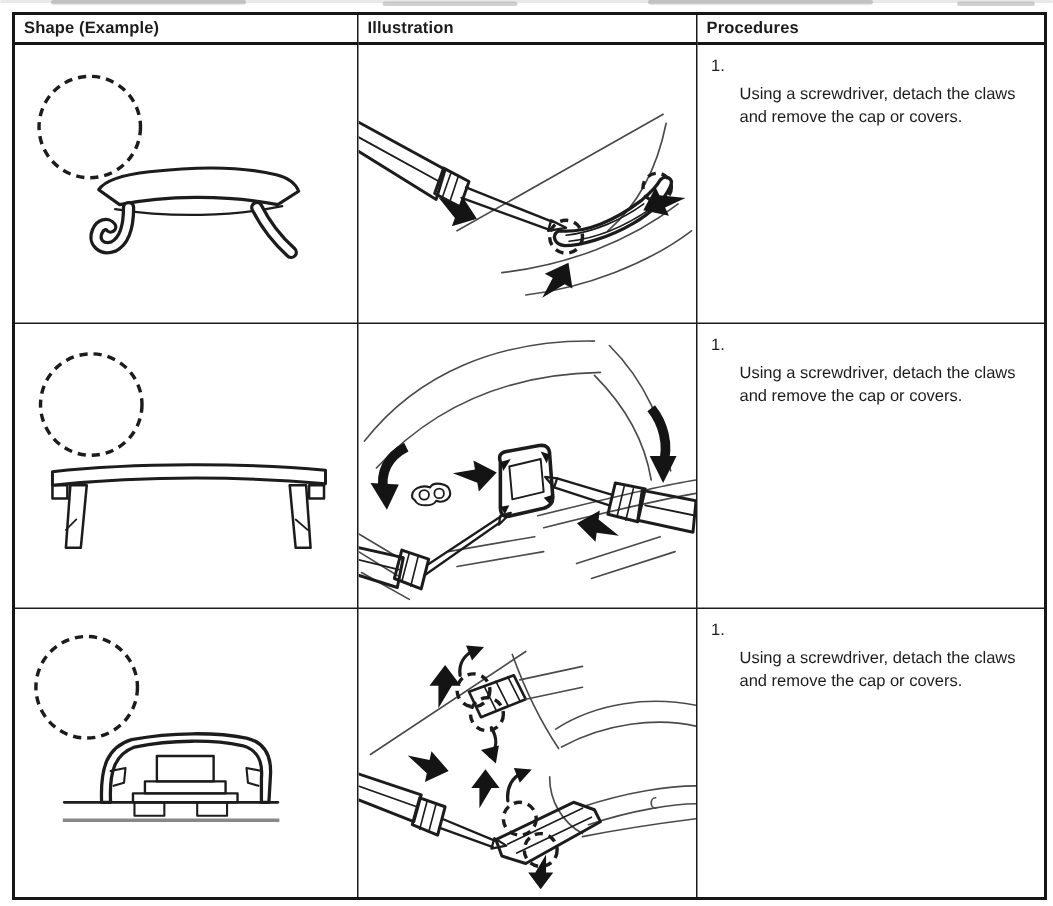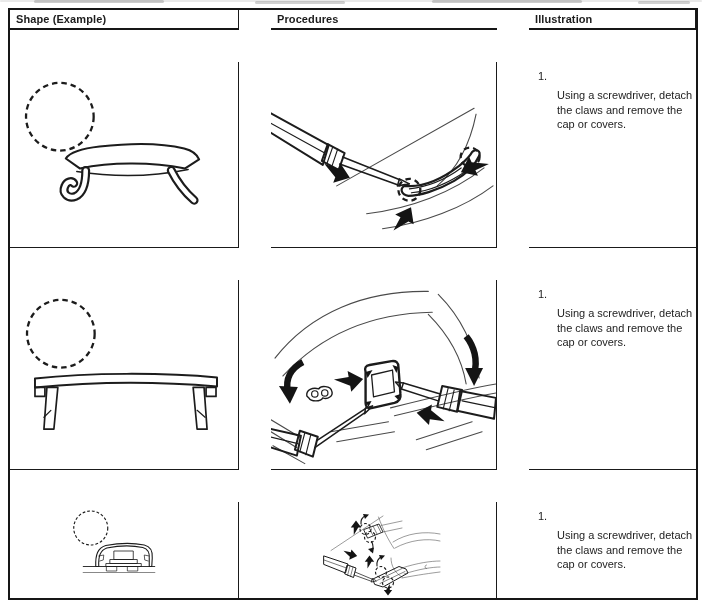--- a/index.html
+++ b/index.html
@@ -11,21 +11,20 @@
   }
   .page{position:absolute;inset:0;}
   .smudge{position:absolute;background:#9a9a9a;border-radius:2px;pointer-events:none;}
   .tbl{
     position:absolute;left:8px;top:8px;width:686px;height:588px;
     border:2px solid #161616;
     display:grid;
     grid-template-columns:229px 226px 1fr;
     grid-template-rows:20px 186px 190px 1fr;
     background:#fff;
-    gap:32px;
   }
   .cell{border-right:1.3px solid #1a1a1a;border-bottom:1.3px solid #1a1a1a;position:relative;overflow:hidden;}
   .cell.last-col{border-right:none;}
   .cell.last-row{border-bottom:none;}
   .hdr{
     font-size:11px;font-weight:bold;line-height:18px;
     padding-left:6px;border-bottom:2px solid #161616;
     letter-spacing:.1px;
   }
   .draw{display:block;width:100%;height:100%;}
@@ -49,22 +48,22 @@
   <div class="smudge" style="left:432px;top:0;width:150px;height:3px;opacity:.5;"></div>
   <div class="smudge" style="left:638px;top:1px;width:52px;height:3px;opacity:.45;"></div>
   <div class="smudge" style="left:500px;top:27px;width:120px;height:2px;opacity:.4;"></div>
   <div class="smudge" style="left:378px;top:212px;width:118px;height:3px;opacity:.5;"></div>
   <div class="smudge" style="left:60px;top:597px;width:250px;height:3px;opacity:.3;"></div>
   <div class="smudge" style="left:400px;top:597px;width:280px;height:3px;opacity:.3;"></div>
 
   <div class="tbl">
 
     <div class="cell hdr"><span>Shape (Example)</span></div>
+    <div class="cell hdr"><span>Illustration</span></div>
     <div class="cell hdr last-col"><span>Procedures</span></div>
-    <div class="cell hdr"><span>Illustration</span></div>
 
     <div class="cell">
       <svg class="draw" viewBox="0 0 229 186">
         <circle class="dash" cx="50" cy="55" r="34" stroke-dasharray="7,5.5"></circle>
 
         <path class="ink" stroke-width="2.1" fill="#fff" d="M56,97 C60,91 72,87 90,85 C125,81 155,82 175,87 C183,89 188,93 190,98 L176,107 C140,100 100,101 70,107 Z"></path>
         <path class="ink" stroke-width="1.5" d="M67,110 C105,116 145,115 179,108"></path>
 
         <path class="ink" stroke-width="9" d="M76,109 C76,121 74,131 66,135 C58,138 52,132 55,125 C57,120 62,119 64,122"></path>
         <path d="M76,109 C76,121 74,131 66,135 C58,138 52,132 55,125 C57,120 62,119 64,122" stroke="#fff" stroke-width="4.6" fill="none" stroke-linecap="round" stroke-linejoin="round"></path>

